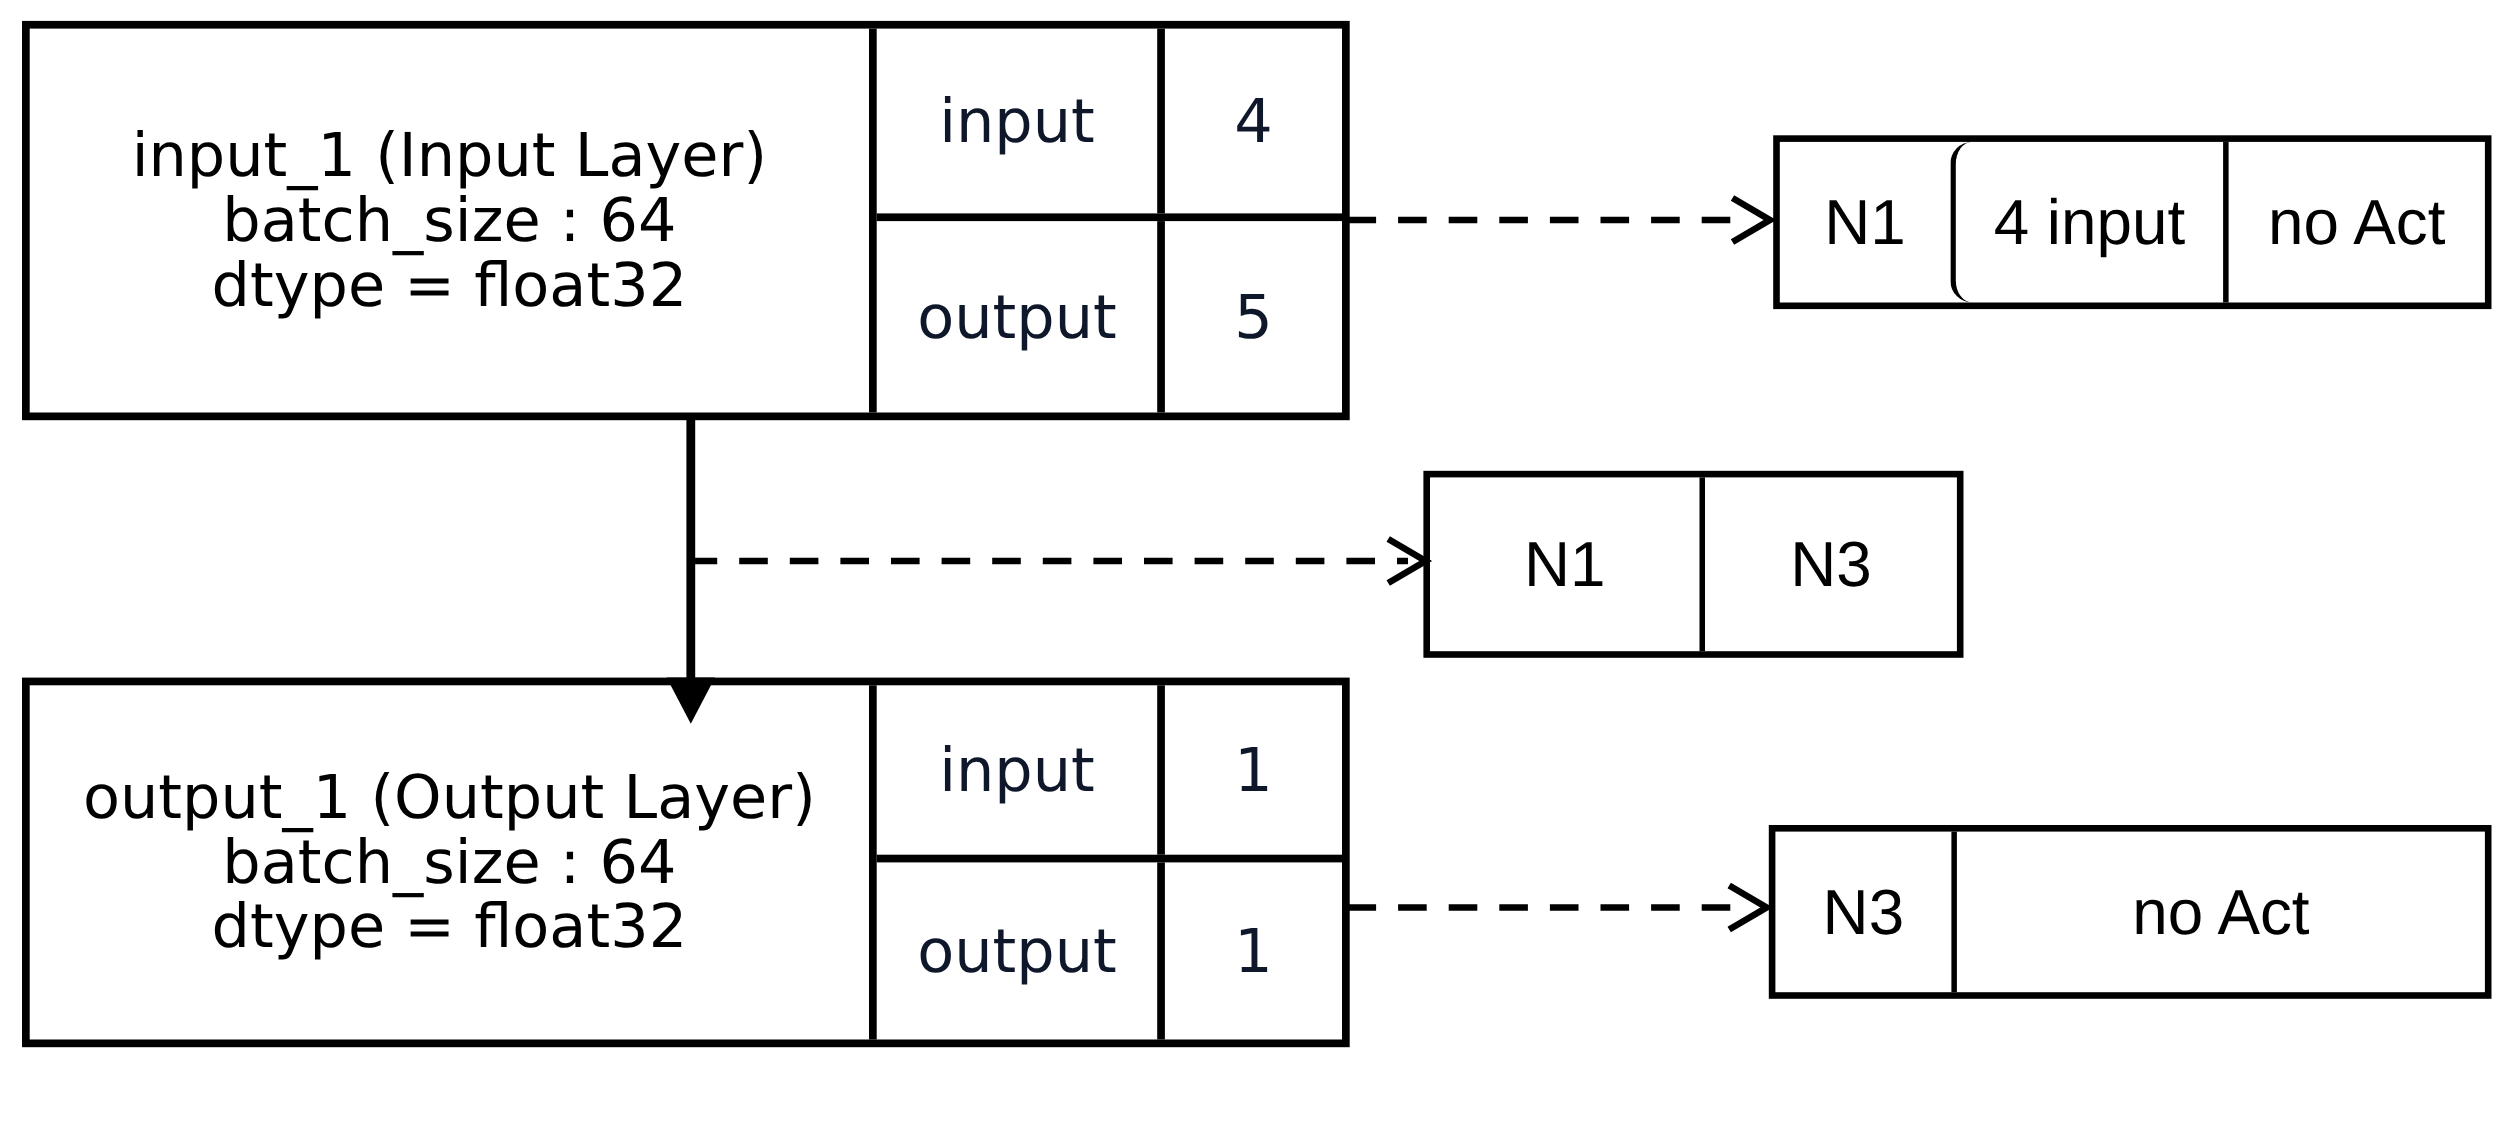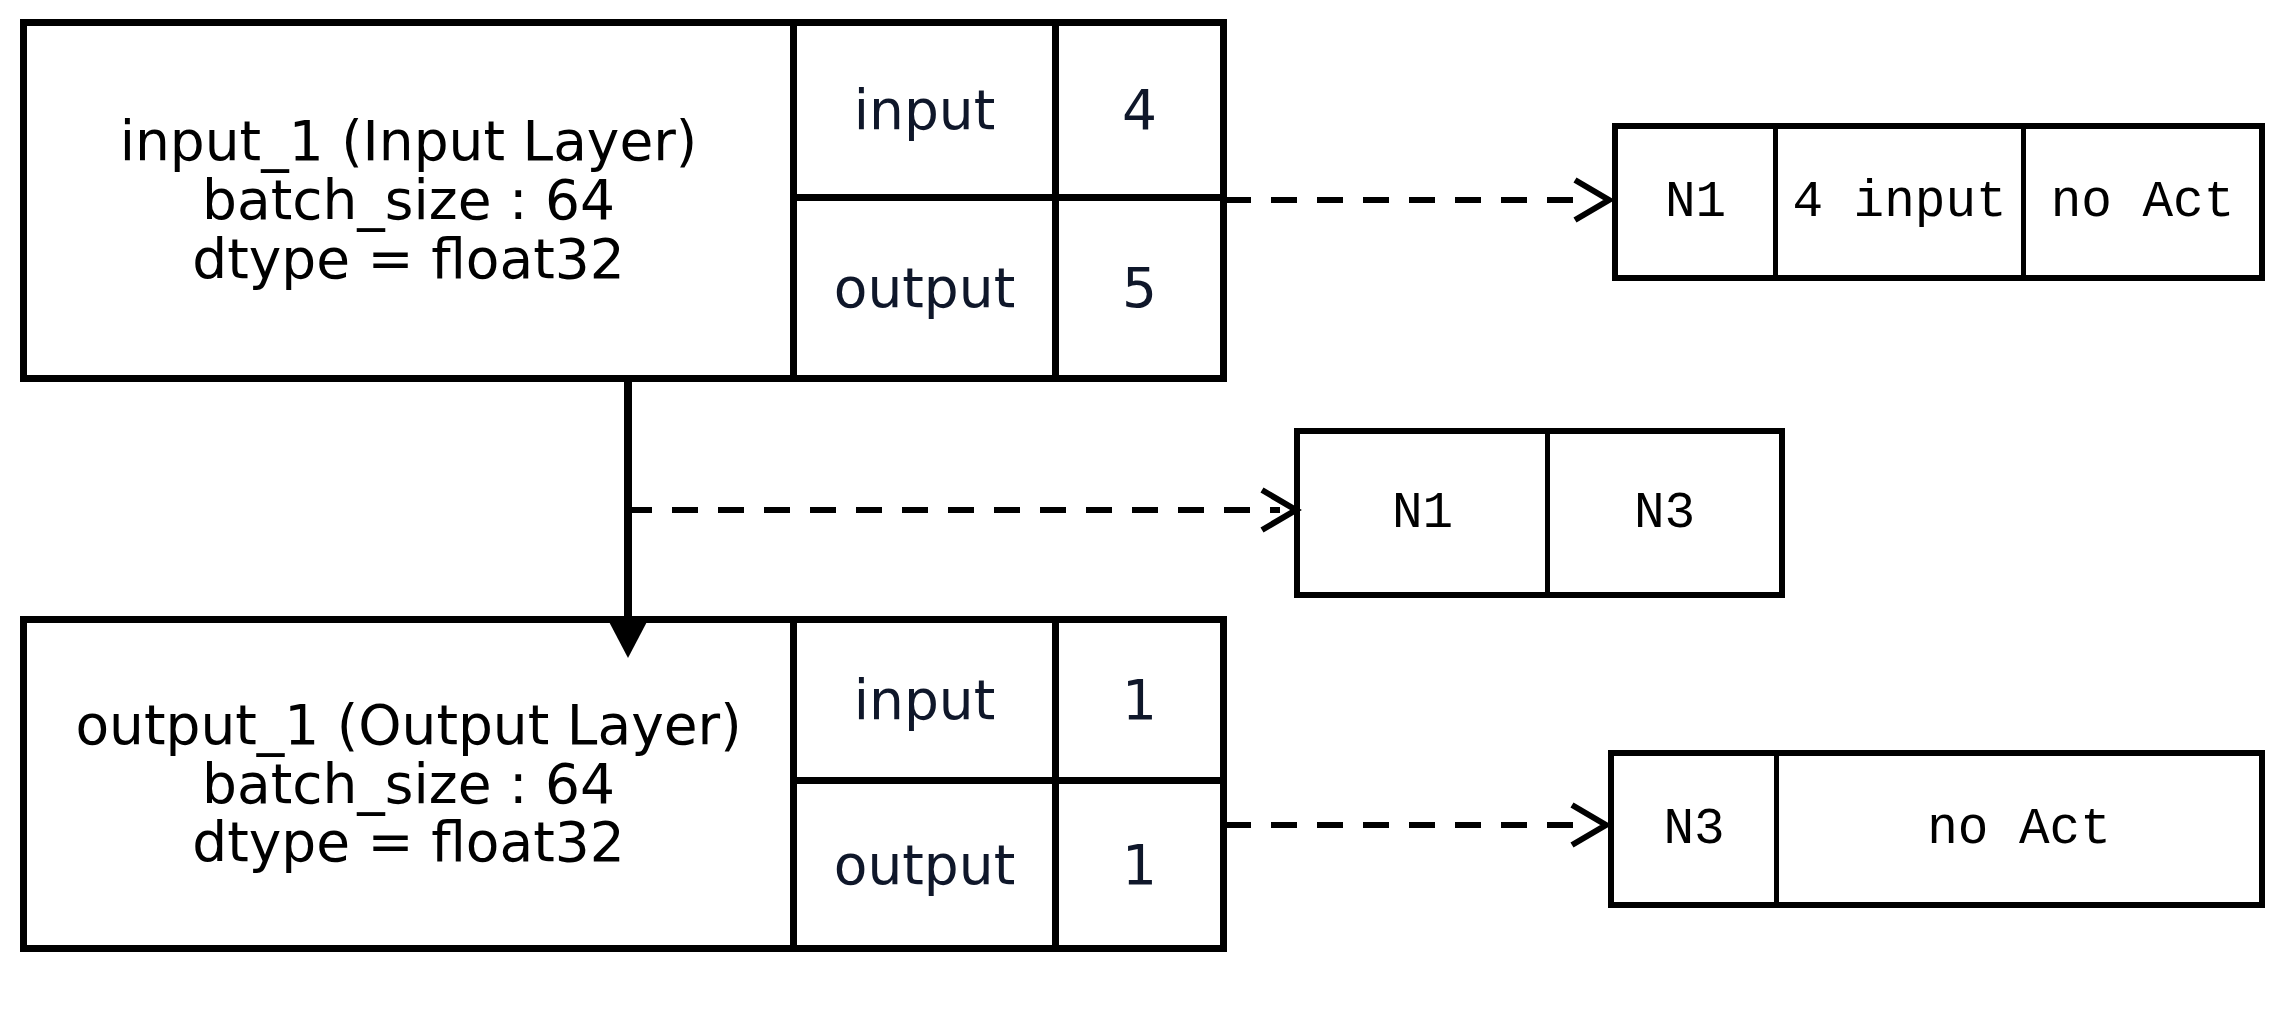--- a/index.html
+++ b/index.html
@@ -78,22 +78,22 @@
   
   .neuron-box {
     display: flex;
     flex-direction: row;
     align-items: stretch;
   }
   .neuron-cell {
     display: flex;
     align-items: center;
     justify-content: center;
-    font-family: Liberation Mono, monospace;
-    font-size: 51px;
+    font-family: Liberation Sans, sans-serif;
+    font-size: 58px;
     color: #000000;
     box-sizing: border-box;
     border-left: 5px solid #000000;
     white-space: nowrap;
   }
   .neuron-cell:first-child { border-left: none; }
 
   
   .conn { position: absolute; }
   .conn svg { display: block; overflow: visible; }
@@ -138,21 +138,21 @@
       </div>
       <div class="io-row">
         <div class="io-key">output</div>
         <div class="io-val">1</div>
       </div>
     </div>
   </div>
 
   <div class="box neuron-box" style="left:1612px; top:123px; width:653px; height:158px; border-width:6px;">
     <div class="neuron-cell" style="flex:0 0 155px;">N1</div>
-    <div class="neuron-cell" style="flex:0 0 248px;">4 input</div>
+    <div class="neuron-cell" style="flex:0 0 248px;border-radius:20px;">4 input</div>
     <div class="neuron-cell" style="flex:1 1 auto;">no Act</div>
   </div>
 
   <div class="box neuron-box" style="left:1294px; top:428px; width:491px; height:170px; border-width:6px;">
     <div class="neuron-cell" style="flex:0 0 245px;">N1</div>
     <div class="neuron-cell" style="flex:1 1 auto;">N3</div>
   </div>
 
   <div class="box neuron-box" style="left:1608px; top:750px; width:657px; height:158px; border-width:6px;">
     <div class="neuron-cell" style="flex:0 0 160px;">N3</div>

